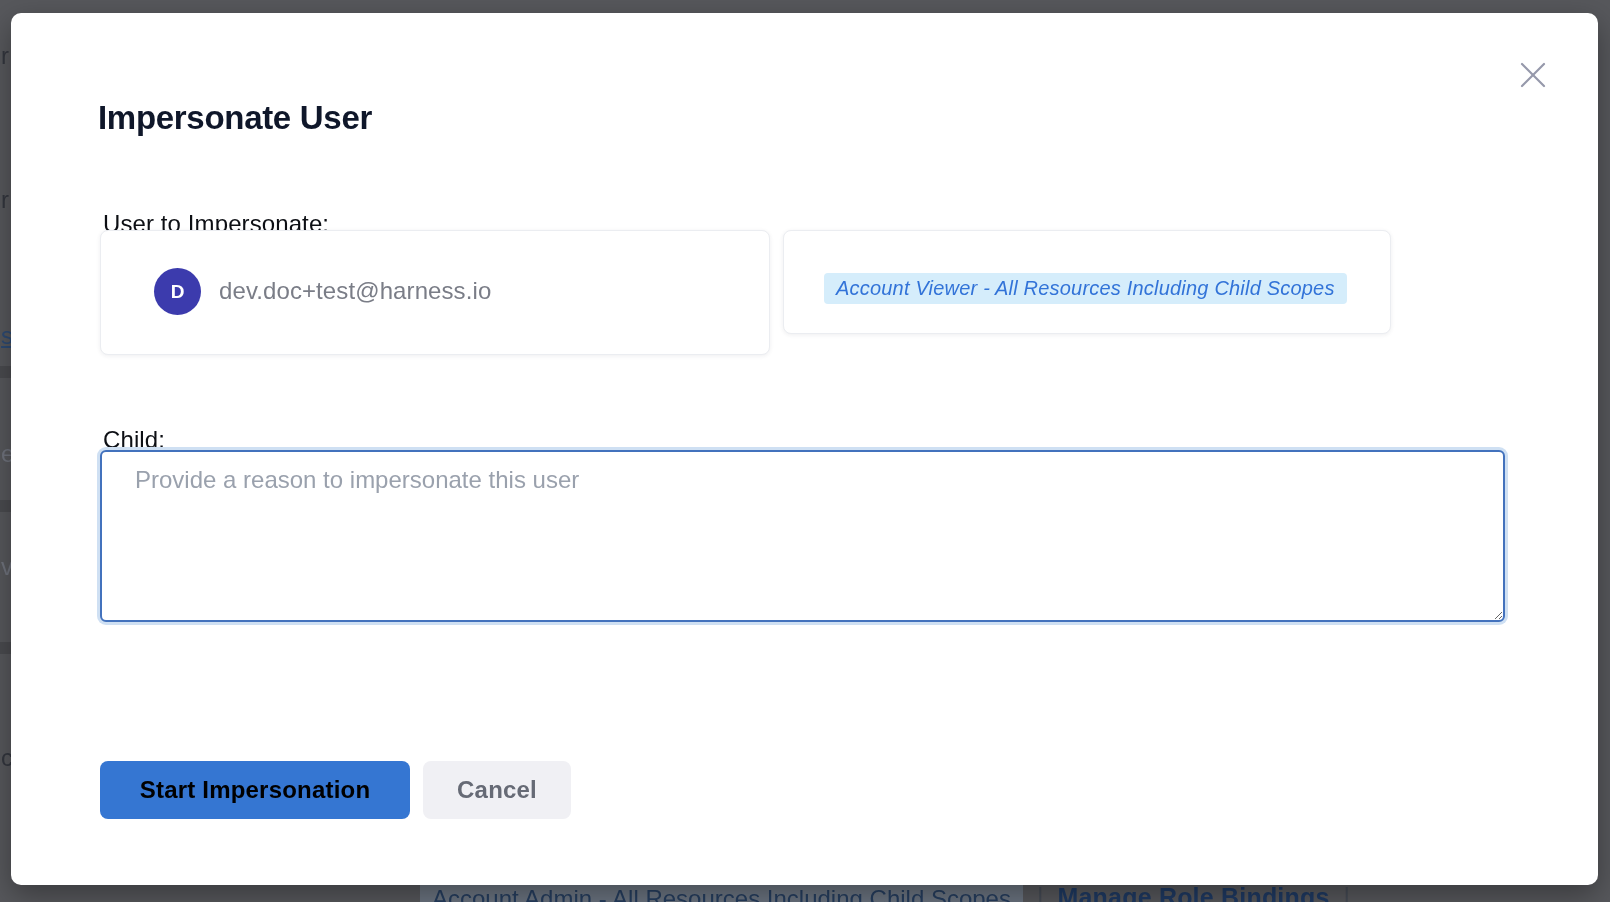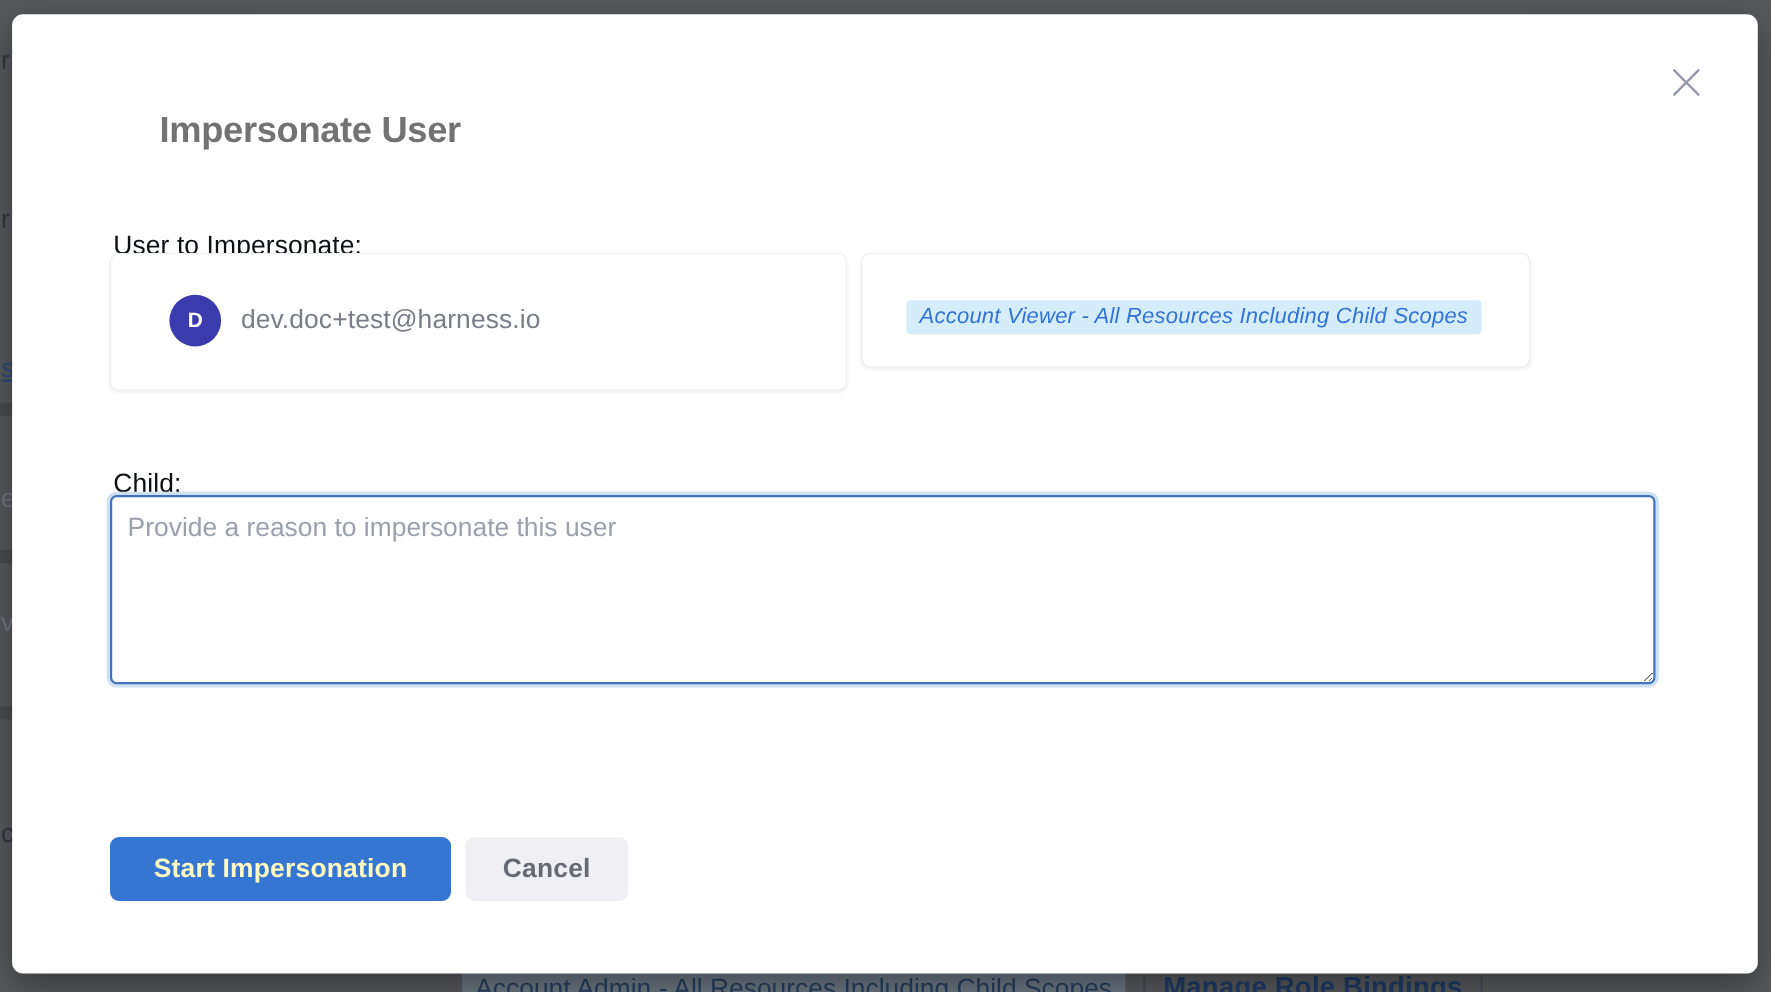--- a/index.html
+++ b/index.html
@@ -48,21 +48,21 @@
     background:#ffffff; border-radius:10px; z-index:2;
     box-shadow:0 10px 30px rgba(0,0,0,0.35);
   }
   .close-btn {
     position:absolute; top:45px; right:48px; width:34px; height:34px;
     background:transparent; border:none; cursor:pointer;
     display:flex; align-items:center; justify-content:center;
   }
   .modal-title {
     position:absolute; left:87px; top:86px;
-    font-size:33px; font-weight:bold; color:#737373; letter-spacing:-0.3px;margin-left:47px;
+    font-size:33px; font-weight:bold; color:#0f172a; letter-spacing:-0.3px;
   }
   .field-label {
     position:absolute; font-size:24px; color:#0d0f14; letter-spacing:0.1px;text-align:right;
   }
   .label-user   { left:92px;  top:197px; }
   .label-role   { left:807px; top:197px; }
   .label-reason { left:92px;  top:413px; }
 
   .card {
     position:absolute; top:217px; background:#fff;
@@ -86,32 +86,32 @@
     position:absolute; left:40px; top:42px; height:31px;
     display:inline-flex; align-items:center; padding:0 12px;
     background:#d5edfb; border-radius:4px;
     color:#3273d8; font-size:20px; letter-spacing:0.2px; white-space:nowrap;
   }
 
   .reason-textarea {
     position:absolute; left:89px; top:437px; width:1405px; height:172px;
     border:2px solid #4372bd; border-radius:6px;
     box-shadow:0 0 0 3px #cfe0f3;
-    padding:14px 14px; font-family:"Liberation Sans", sans-serif;
+    padding:14px 33px; font-family:"Liberation Sans", sans-serif;
     font-size:24px; color:#33363e; resize:both; outline:none;
   }
   .reason-textarea::placeholder { color:#9aa1ad; }
 
   .actions { position:absolute; left:89px; top:748px; display:flex; gap:13px; }
   .btn {
     height:58px; border:none; border-radius:8px; cursor:pointer;
     font-family:"Liberation Sans", sans-serif;
     font-size:24px; font-weight:bold; letter-spacing:0.2px;
   }
-  .btn-primary { width:310px; background:#3576d2; color:#fef9c3; }
+  .btn-primary { width:310px; background:#3576d2; color:#000000; }
   .btn-secondary { width:148px; background:#f0f0f4; color:#666a75; }
 </style>
 </head>
 <body>
 
 <div>
   <span class="bg-frag frag-0">r</span>
   <span class="bg-frag frag-1">r</span>
   <span class="bg-frag frag-2">s</span>
   <span class="bg-frag frag-3">ev</span>

